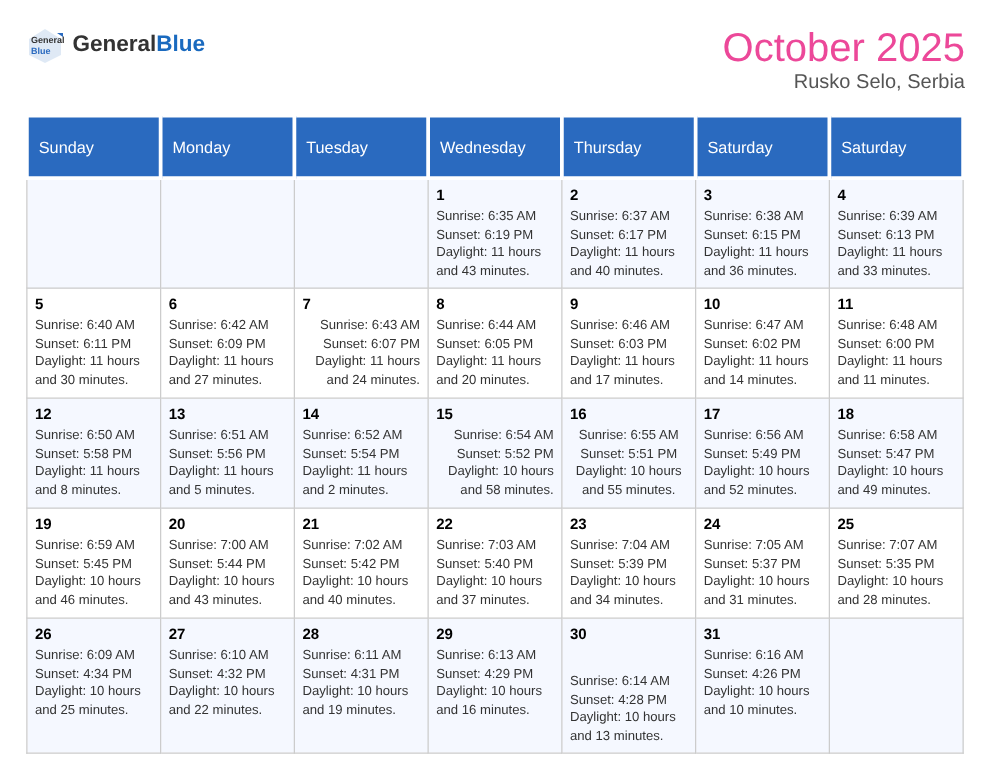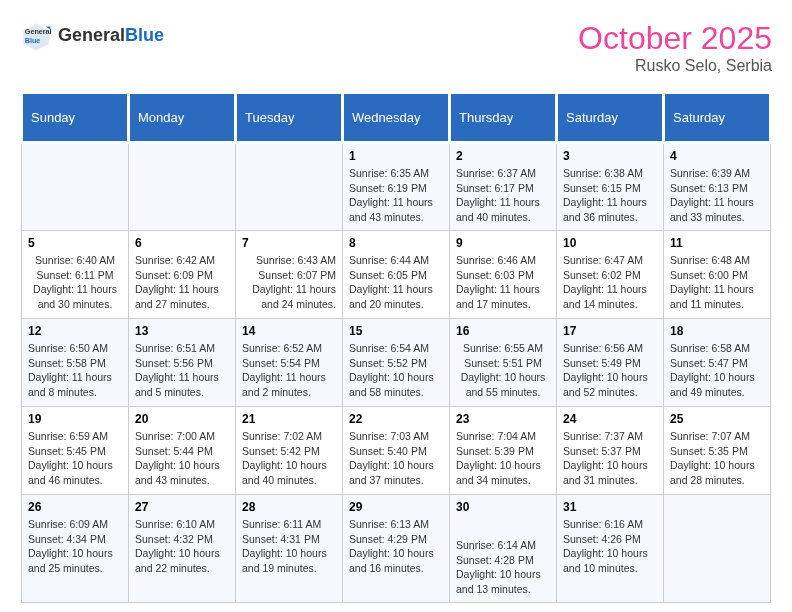--- a/index.html
+++ b/index.html
@@ -154,21 +154,21 @@
           <span class="day-number">4</span>
           <div class="day-info" style="white-space: pre-line;">Sunrise: 6:39 AM
 Sunset: 6:13 PM
 Daylight: 11 hours
 and 33 minutes.</div>
         </td>
       </tr>
       <tr>
         <td>
           <span class="day-number">5</span>
-          <div class="day-info" style="white-space: pre-line; text-align: center;">Sunrise: 6:40 AM
+          <div class="day-info" style="white-space: pre-line;">Sunrise: 6:40 AM
 Sunset: 6:11 PM
 Daylight: 11 hours
 and 30 minutes.</div>
         </td>
         <td>
           <span class="day-number">6</span>
           <div class="day-info" style="white-space: pre-line;">Sunrise: 6:42 AM
 Sunset: 6:09 PM
 Daylight: 11 hours
 and 27 minutes.</div>
@@ -226,21 +226,21 @@
         </td>
         <td>
           <span class="day-number">14</span>
           <div class="day-info" style="white-space: pre-line;">Sunrise: 6:52 AM
 Sunset: 5:54 PM
 Daylight: 11 hours
 and 2 minutes.</div>
         </td>
         <td>
           <span class="day-number">15</span>
-          <div class="day-info" style="white-space: pre-line;">Sunrise: 6:54 AM
+          <div class="day-info" style="white-space: pre-line; text-align: right;">Sunrise: 6:54 AM
 Sunset: 5:52 PM
 Daylight: 10 hours
 and 58 minutes.</div>
         </td>
         <td>
           <span class="day-number">16</span>
           <div class="day-info" style="white-space: pre-line; text-align: center;">Sunrise: 6:55 AM
 Sunset: 5:51 PM
 Daylight: 10 hours
 and 55 minutes.</div>
@@ -291,21 +291,21 @@
         </td>
         <td>
           <span class="day-number">23</span>
           <div class="day-info" style="white-space: pre-line;">Sunrise: 7:04 AM
 Sunset: 5:39 PM
 Daylight: 10 hours
 and 34 minutes.</div>
         </td>
         <td>
           <span class="day-number">24</span>
-          <div class="day-info" style="white-space: pre-line;">Sunrise: 7:37 AM
+          <div class="day-info" style="white-space: pre-line;">Sunrise: 7:05 AM
 Sunset: 5:37 PM
 Daylight: 10 hours
 and 31 minutes.</div>
         </td>
         <td>
           <span class="day-number">25</span>
           <div class="day-info" style="white-space: pre-line;">Sunrise: 7:07 AM
 Sunset: 5:35 PM
 Daylight: 10 hours
 and 28 minutes.</div>

